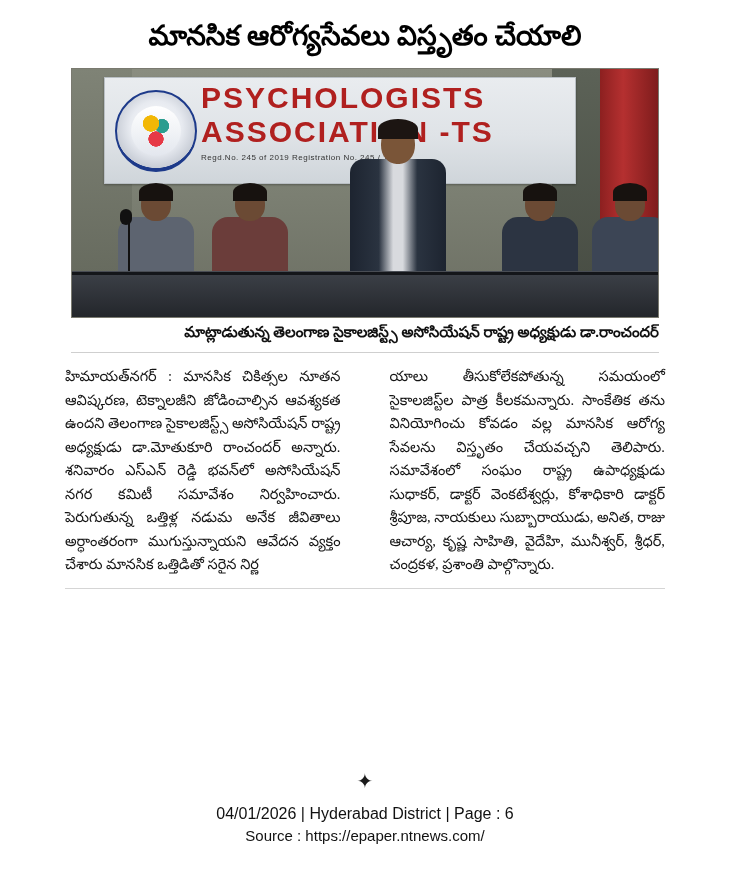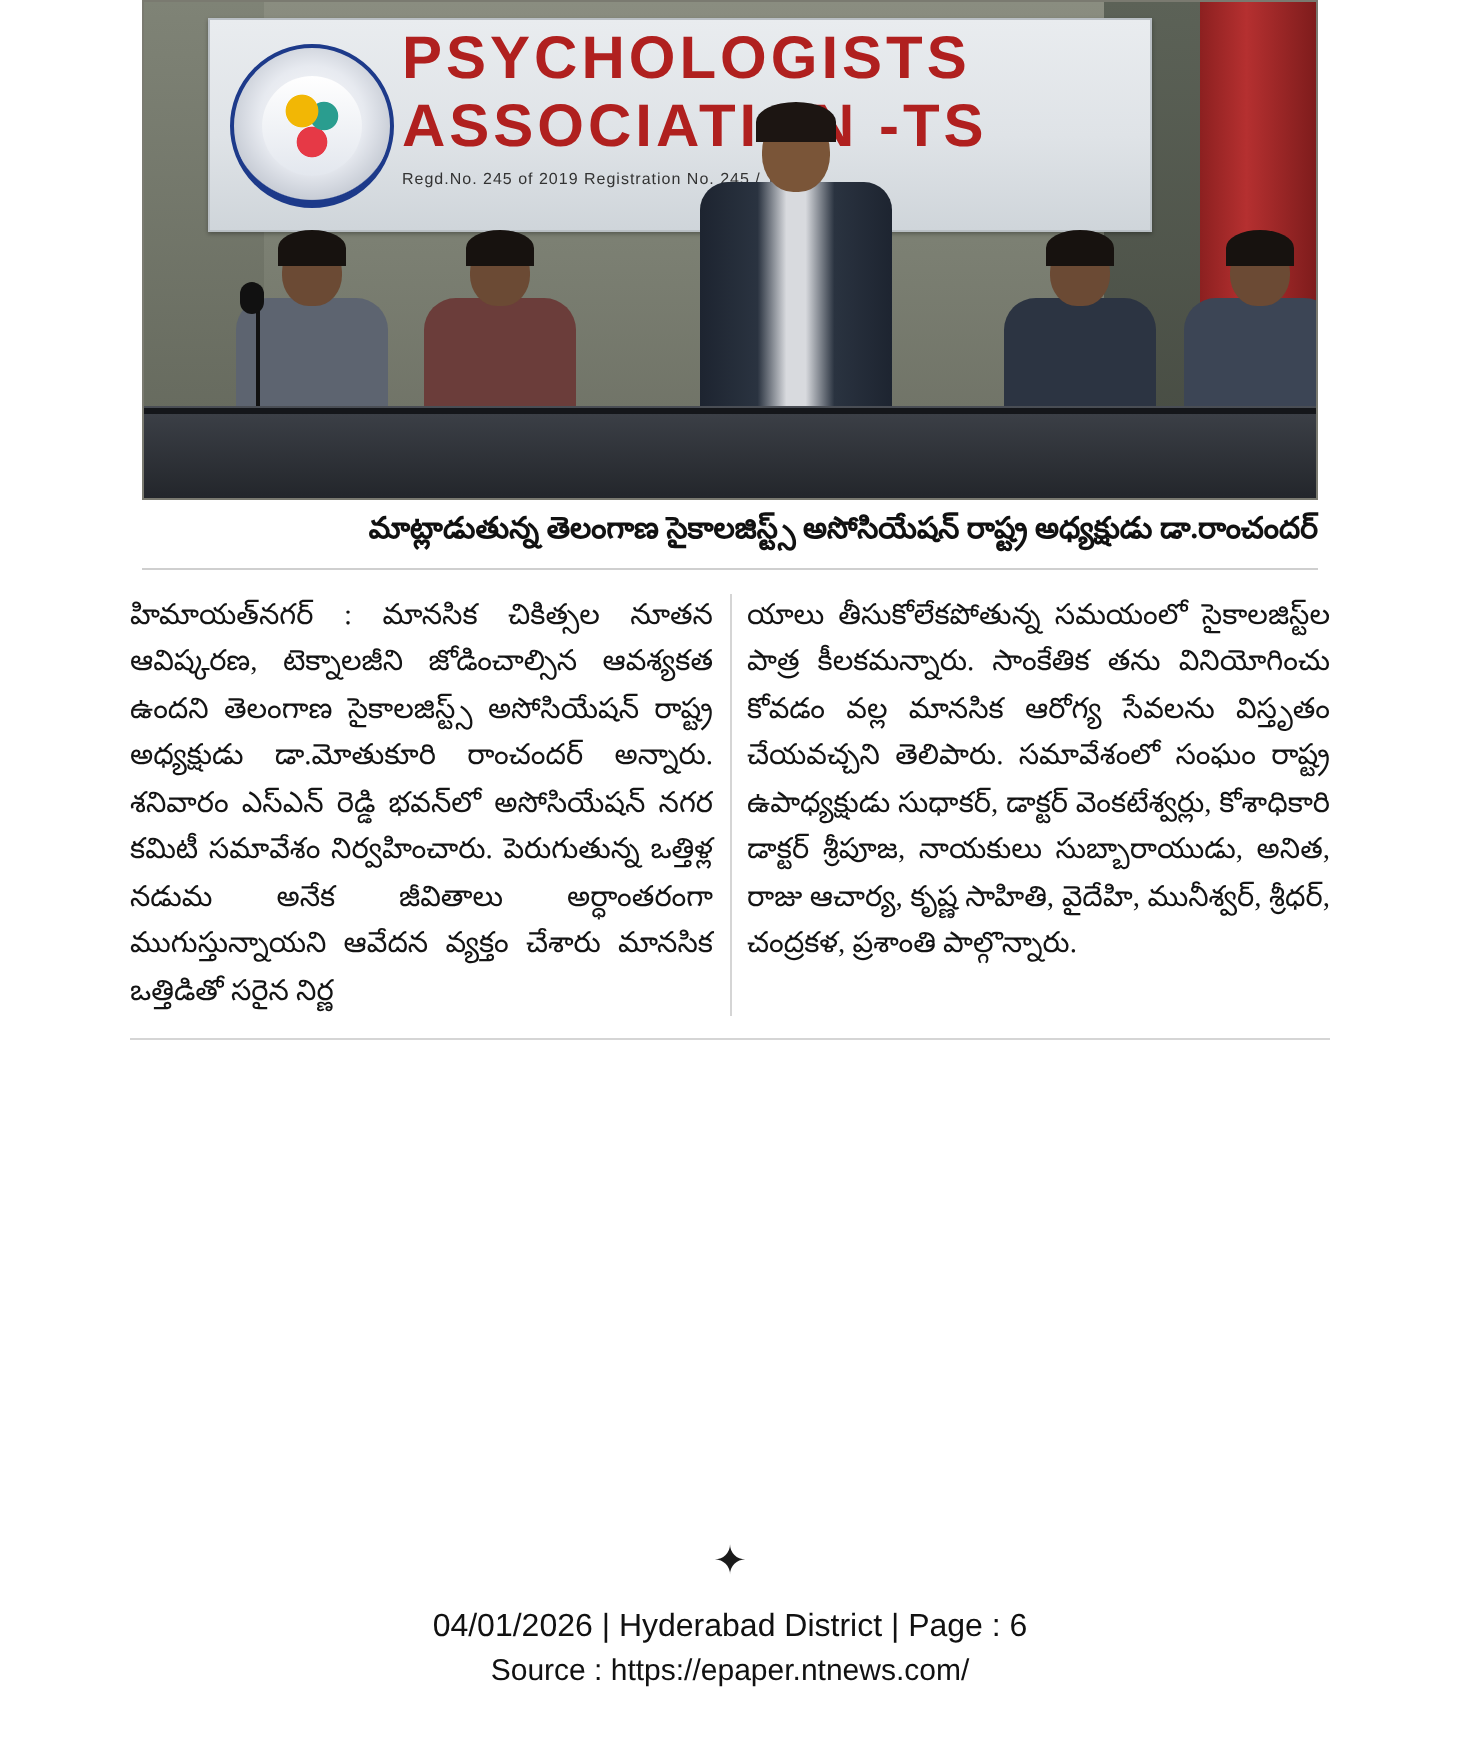--- a/index.html
+++ b/index.html
@@ -241,22 +241,23 @@
     color: #111;
     border-bottom: 1px solid #cfcfcf;
     padding-bottom: 8px;
   }
 
   
   .columns {
     width: 600px;
     margin: 12px auto 0 auto;
     display: flex;
-    gap: 8px;
-    position: relative;
+    gap: 24px;
+    position: relative;
+    align-items: center;
   }
   .col {
     flex: 1 1 0;
     font-family: "Liberation Serif", serif;
     font-size: 14.5px;
     line-height: 1.62;
     text-align: justify;
     color: #141414;
   }
   .col-divider {
@@ -292,20 +293,21 @@
     font-size: 15px;
     color: #111;
   }
 </style>
 </head>
 <body>
 
 <div class="page">
 
 
+  <div class="headline">మానసిక ఆరోగ్యసేవలు విస్తృతం చేయాలి</div>
 
   <div class="photo-wrap">
     <div class="photo">
       <div class="wall"></div>
       <div class="wall-left-panel"></div>
       <div class="curtain-right"></div>
       <div class="door-right"></div>
 
       <div class="banner">
         <div class="banner-logo">

